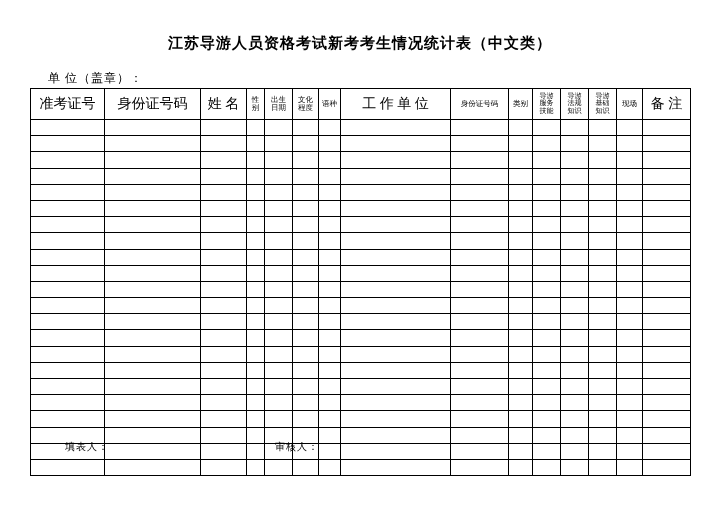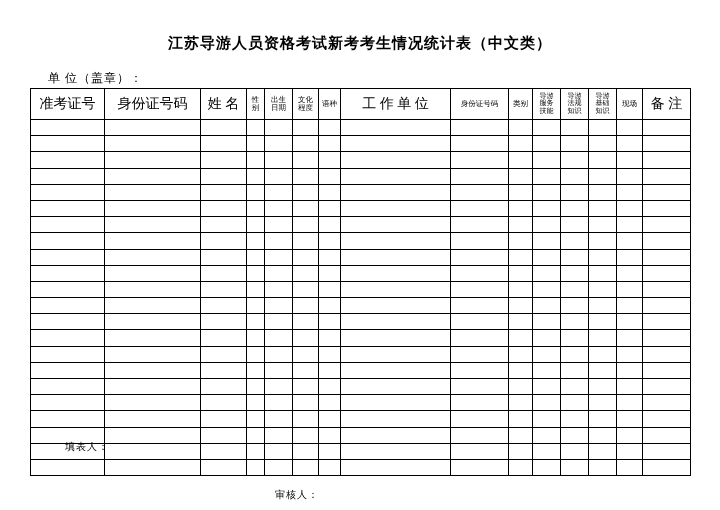--- a/index.html
+++ b/index.html
@@ -88,21 +88,21 @@
     height: 18px;
     font-size: 10px;
   }
   .footer-line .fl-item {
     position: absolute;
     white-space: nowrap;
     letter-spacing: 1px;
     text-align: right;
   }
   .f-prepared { left: 35px; top: 0; }
-  .f-checked  { left: 245px; top: 0; margin-top: 48px; }
+  .f-checked  { left: 245px; top: 0; }
   .f-page     { left: 490px; top: 0; }
   .f-page span.seg { margin-right: 10px; }
 </style>
 </head>
 <body>
 
 <div class="page">
 
   <div class="doc-title">江苏导游人员资格考试新考考生情况统计表（中文类）</div>
 

